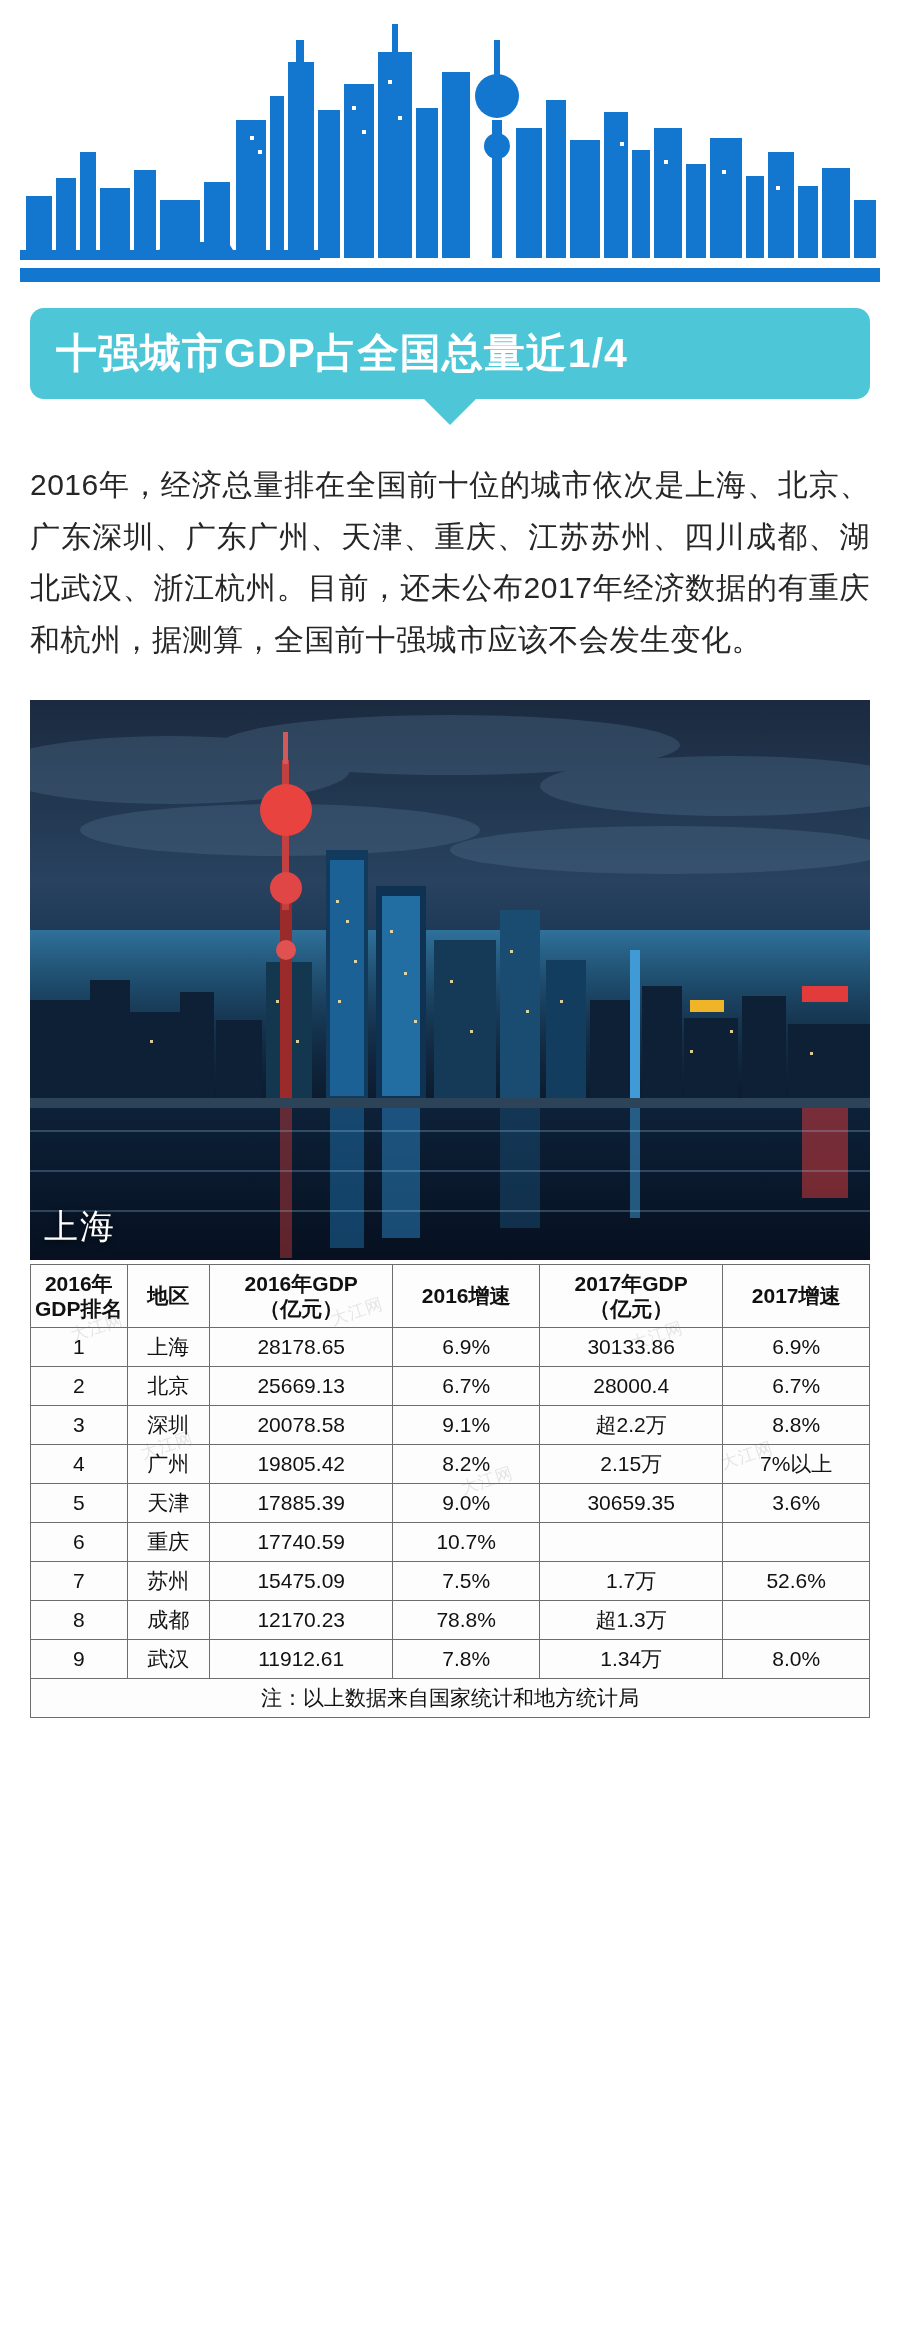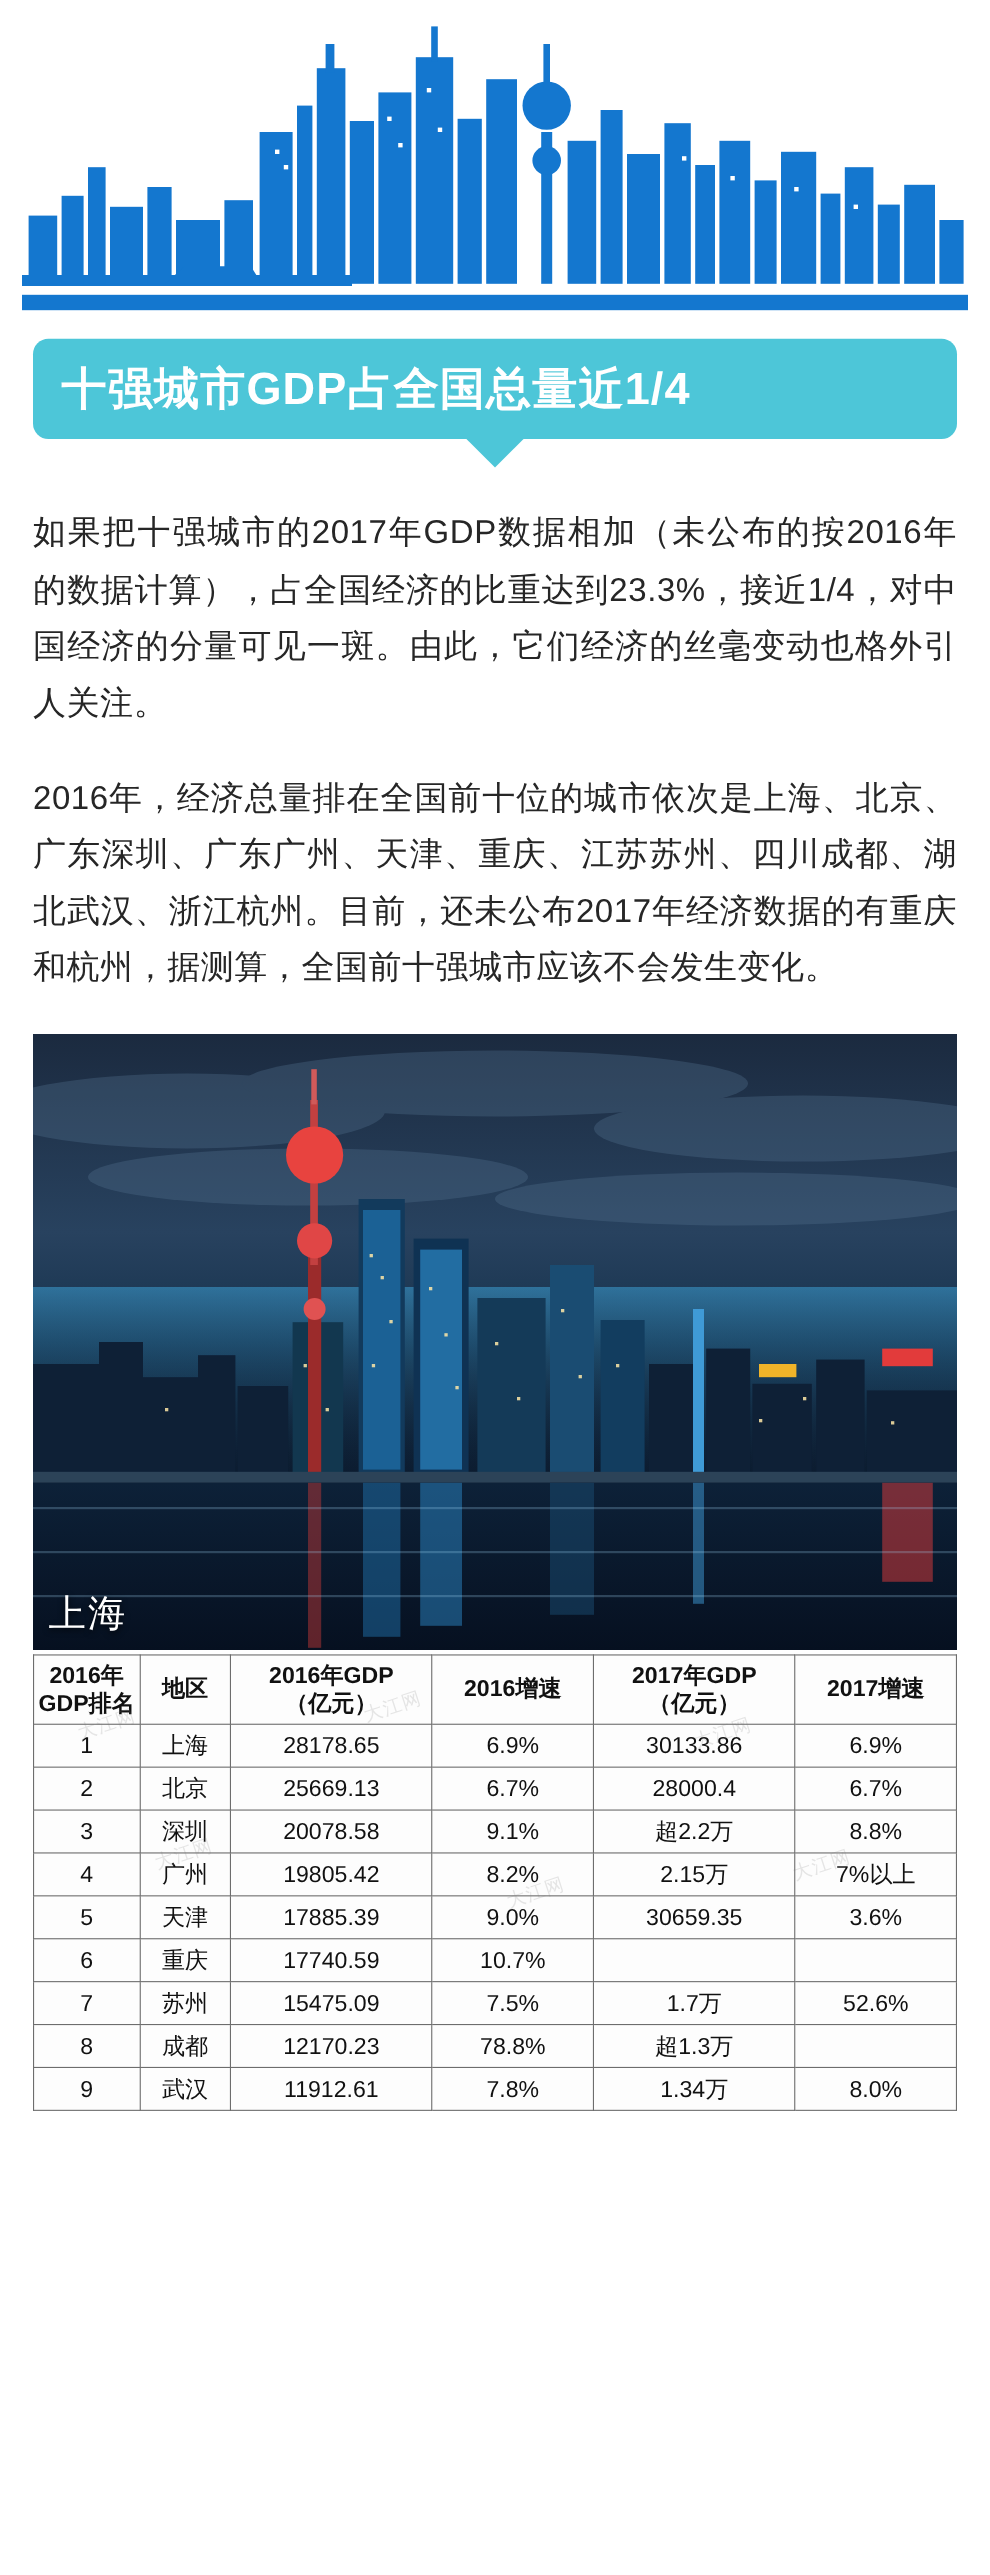--- a/index.html
+++ b/index.html
@@ -212,21 +212,20 @@
   </div>
 
   <div class="title-block">
     <div class="title-bar">
       <div class="title-text">十强城市GDP占全国总量近1/4</div>
     </div>
     <div class="title-arrow"></div>
   </div>
 
   <div class="body-copy">
-    <p>如果把十强城市的2017年GDP数据相加（未公布的按2016年的数据计算），占全国经济的比重达到23.3%，接近1/4，对中国经济的分量可见一斑。由此，它们经济的丝毫变动也格外引人关注。</p>
     <p>2016年，经济总量排在全国前十位的城市依次是上海、北京、广东深圳、广东广州、天津、重庆、江苏苏州、四川成都、湖北武汉、浙江杭州。目前，还未公布2017年经济数据的有重庆和杭州，据测算，全国前十强城市应该不会发生变化。</p>
   </div>
 
   <div class="photo">
     <svg viewBox="0 0 840 560" preserveAspectRatio="none" aria-hidden="true">
       <defs>
         <linearGradient id="sky" x1="0" y1="0" x2="0" y2="1">
           <stop offset="0%" stop-color="#1b2a3f"></stop>
           <stop offset="45%" stop-color="#28425f"></stop>
           <stop offset="70%" stop-color="#16324d"></stop>
@@ -431,17 +430,20 @@
           <td class="num"></td>
         </tr>
         <tr>
           <td class="rank">9</td>
           <td>武汉</td>
           <td class="num">11912.61</td>
           <td class="num">7.8%</td>
           <td class="num">1.34万</td>
           <td class="num">8.0%</td>
         </tr>
+        <tr class="note-row">
+          <td colspan="6">注：以上数据来自国家统计和地方统计局</td>
+        </tr>
       </tbody>
     </table>
   </div>
 
 </div>
 
 </body></html>

